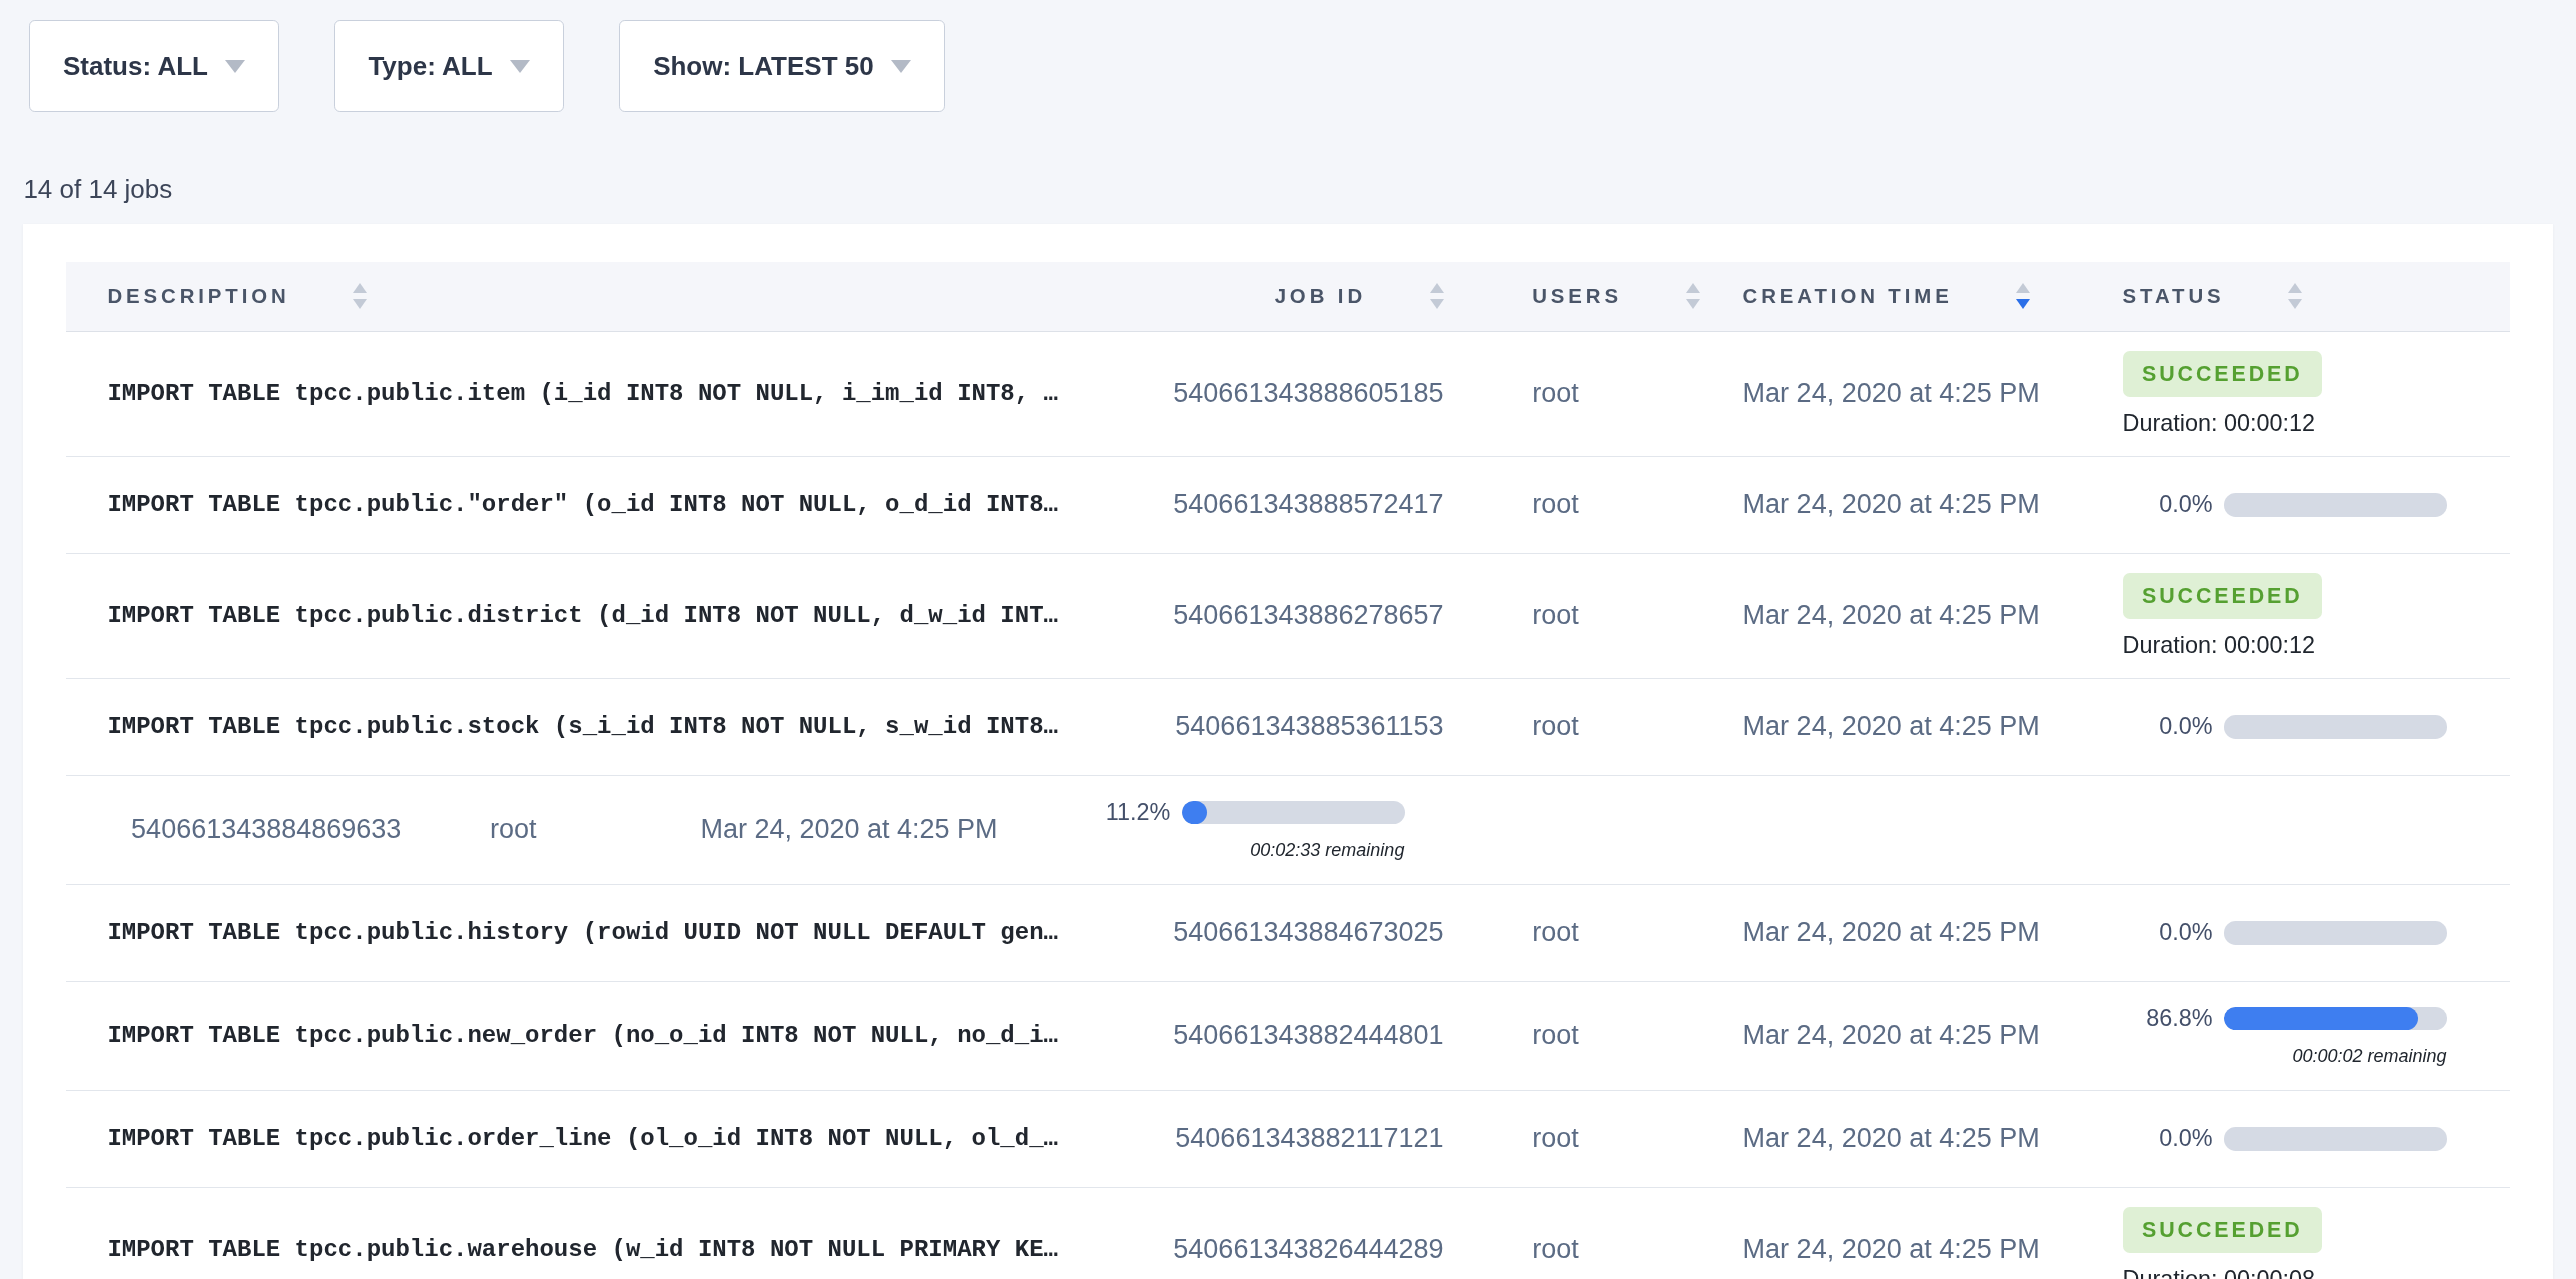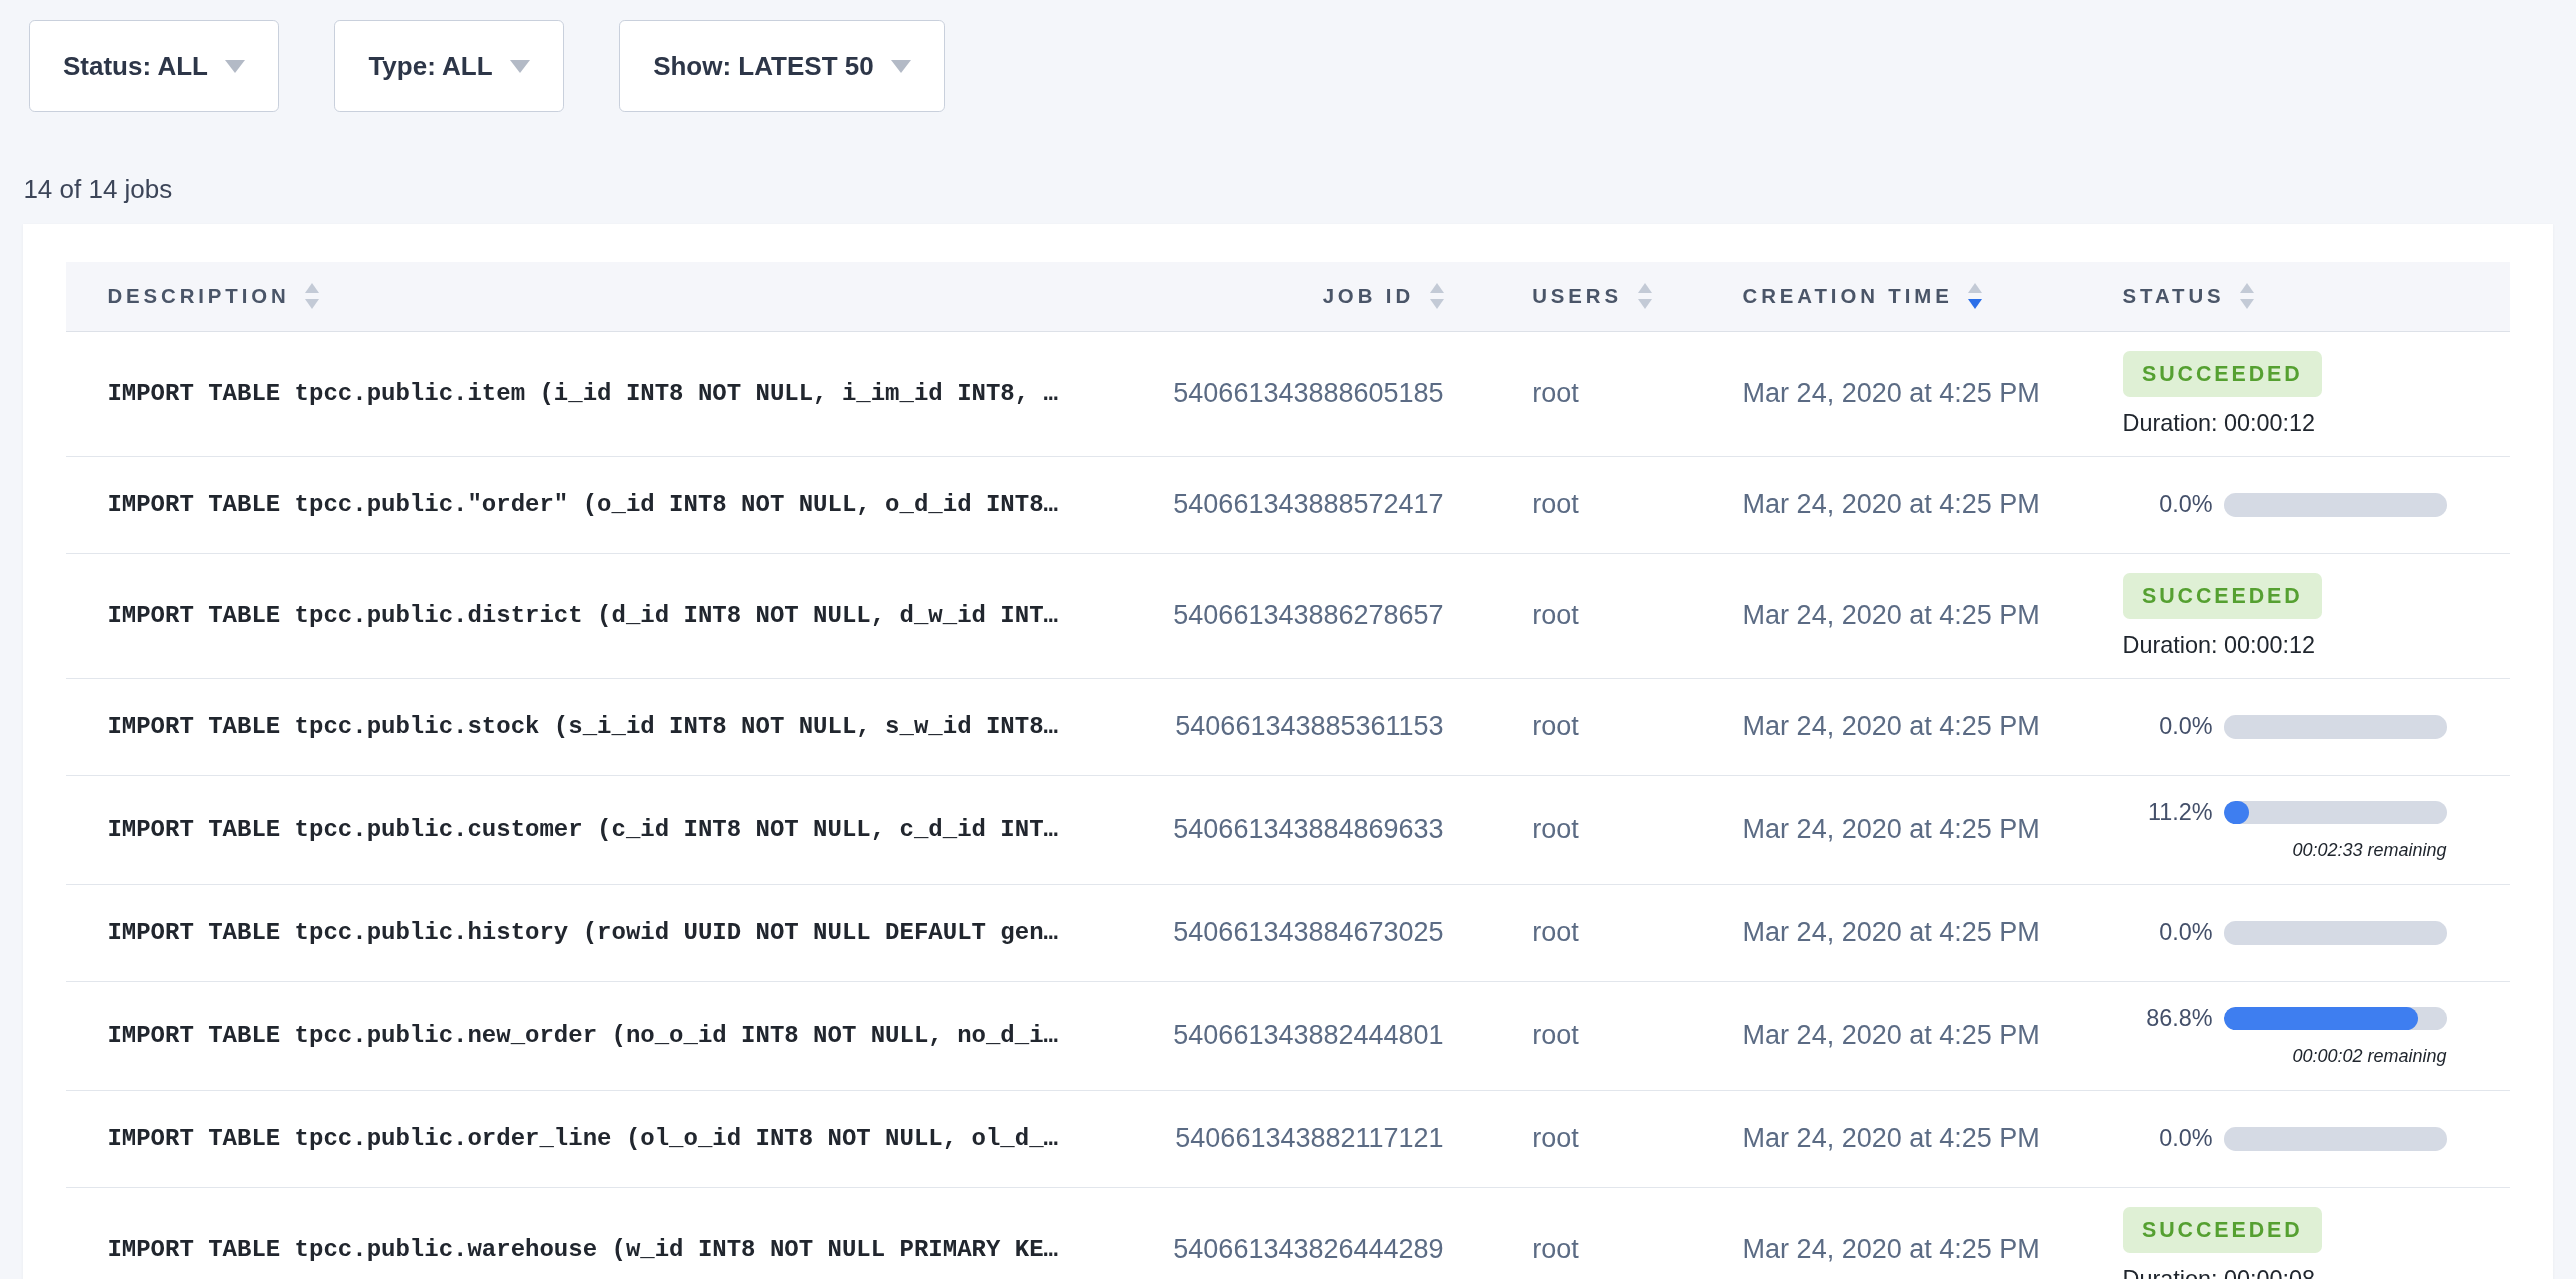--- a/index.html
+++ b/index.html
@@ -27,21 +27,21 @@
   }
   .caret{width:0;height:0;border-left:10.7px solid transparent;border-right:10.7px solid transparent;border-top:13.6px solid var(--caret);}
   .summary{margin:62px 0 0 23.4px;font-size:26px;color:#3c4558;}
   
   .card{
     margin:18.5px 23.4px 0 23.4px;height:1071px;background:var(--card-bg);
     padding:38px 43px 0 43px;box-shadow:0 1px 2.9px rgba(60,70,90,.06);
   }
   
   .thead{display:flex;align-items:center;height:70px;background:var(--band-bg);border-bottom:1px solid #dde1e8;}
-  .th{display:flex;align-items:center;font-size:20.4px;font-weight:bold;letter-spacing:3.9px;color:var(--heading-text);cursor:pointer;}
+  .th{display:flex;align-items:center;font-size:20.4px;font-weight:bold;letter-spacing:3.9px;color:var(--heading-text);cursor:pointer;gap:48px;}
   .th-label{white-space:nowrap;}
   .sort-arrows{display:inline-flex;flex-direction:column;gap:5.8px;margin-left:15.6px;}
   .sort-arrows .up{width:0;height:0;border-left:7.8px solid transparent;border-right:7.8px solid transparent;border-bottom:10.7px solid var(--sort-inactive);}
   .sort-arrows .down{width:0;height:0;border-left:7.8px solid transparent;border-right:7.8px solid transparent;border-top:10.7px solid var(--sort-inactive);}
   .sorted-desc .sort-arrows .down{border-top-color:var(--sort-active);}
   
   .col-desc{flex:1;min-width:0;padding-left:41px;}
   .col-jobid{width:409px;justify-content:flex-end;text-align:right;padding-right:74px;}
   .col-users{width:225px;padding-left:14.6px;}
   .col-ctime{width:380px;}
@@ -172,21 +172,20 @@
         <div class="col-status status-wrap">
           <div class="progress-line">
             <span class="pct">0.0%</span>
             <span class="bar">
               <span class="fill" style="width: 0%; display: block;"></span>
             </span>
           </div>
         </div>
       </div>
       <div class="jobs-row status-running">
-        <div class="cell-desc col-desc">IMPORT TABLE tpcc.public.customer (c_id INT8 NOT NULL, c_d_id INT…</div>
         <div class="cell-val col-jobid">540661343884869633</div>
         <div class="cell-val col-users">root</div>
         <div class="cell-val col-ctime">Mar 24, 2020 at 4:25 PM</div>
         <div class="col-status status-wrap">
           <div class="progress-line">
             <span class="pct">11.2%</span>
             <span class="bar">
               <span class="fill" style="width: 11.2%; display: block;"></span>
             </span>
           </div>

